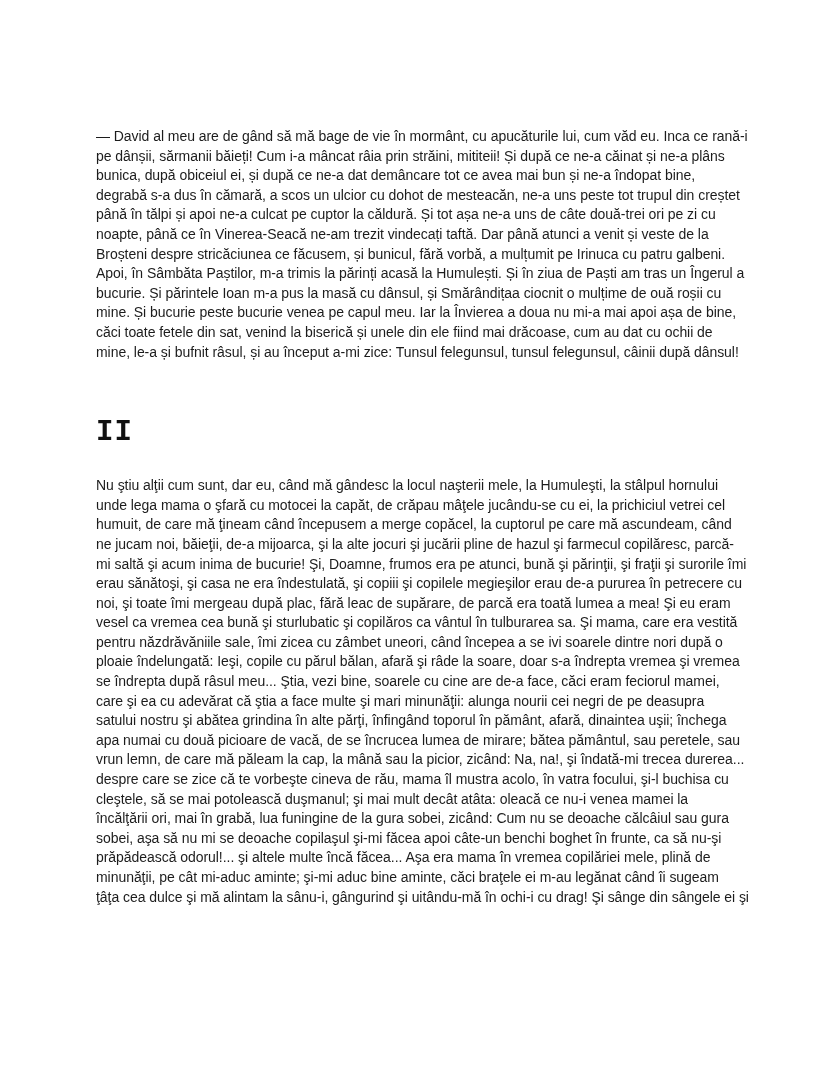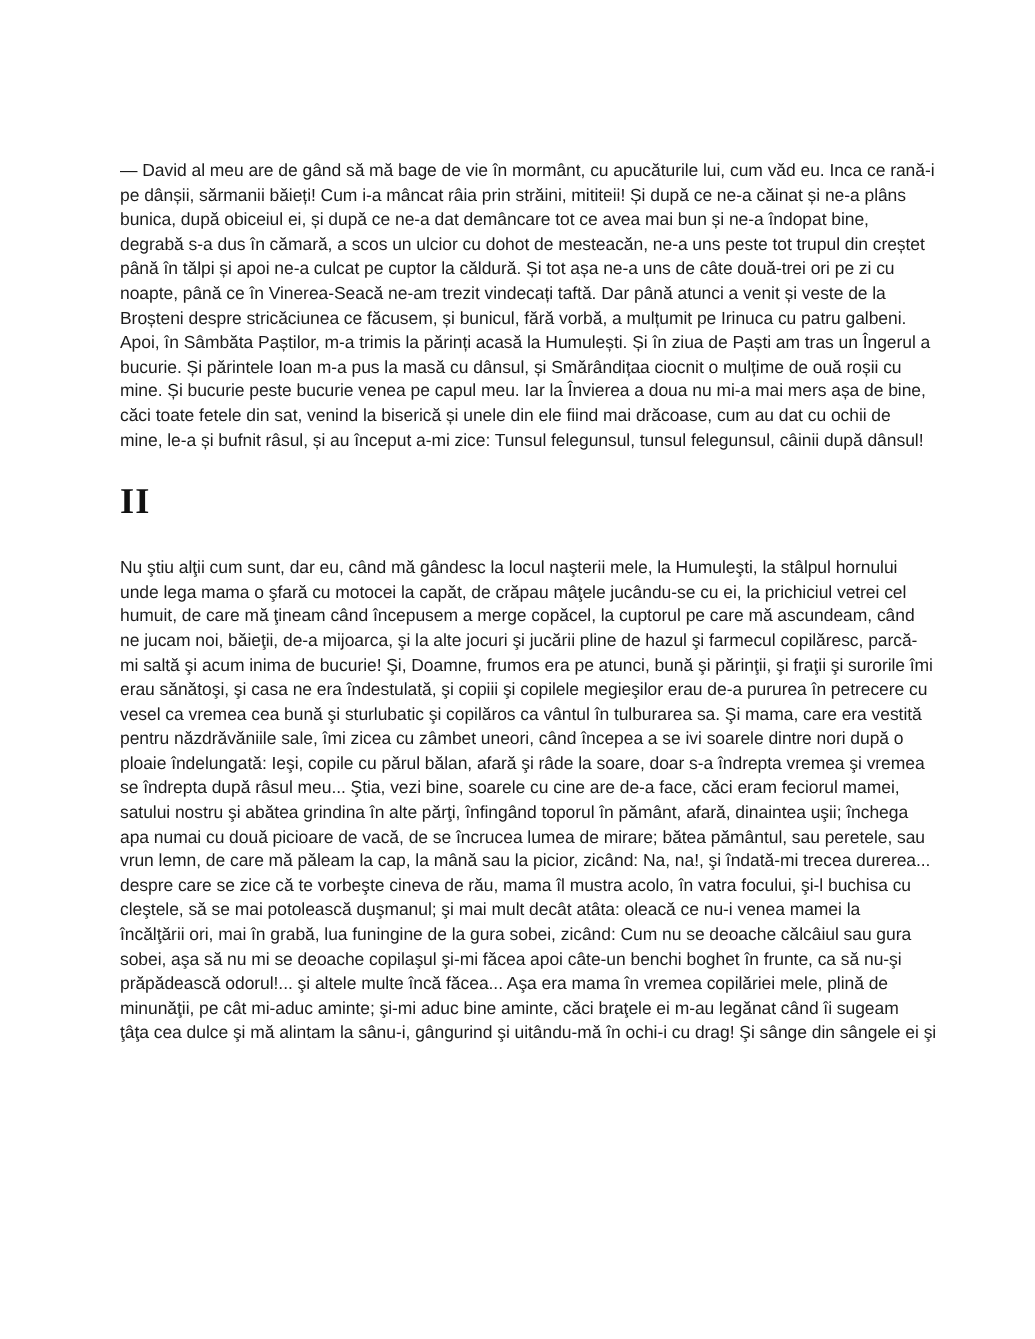--- a/index.html
+++ b/index.html
@@ -6,58 +6,60 @@
     body { width: 828px; height: 1071px; position: relative; overflow: hidden; }
     .page {
       position: absolute; left: 96px; top: 127px; width: 650px;
       font-family: "Liberation Sans", sans-serif; color: #1c1c1c;
     }
     .line {
       font-size: 14px; line-height: 19.6px; height: 19.6px;
       white-space: nowrap; letter-spacing: -0.05px;
     }
     .heading {
-      font-family: Liberation Serif, serif;
+      font-family: Liberation Mono, monospace;
       font-weight: bold; font-size: 29px; line-height: 34px;
-      margin-top: 22px; margin-bottom: 26px; color: #111;
+      margin-top: 54px; margin-bottom: 26px; color: #111;
       letter-spacing: 1px;
     }
   </style>
 </head>
 <body>
 
 <div class="page">
   <div>
     <div class="line">— David al meu are de gând să mă bage de vie în mormânt, cu apucăturile lui, cum văd eu. Inca ce rană-i</div>
     <div class="line">pe dânșii, sărmanii băieți! Cum i-a mâncat râia prin străini, mititeii! Și după ce ne-a căinat și ne-a plâns</div>
     <div class="line">bunica, după obiceiul ei, și după ce ne-a dat demâncare tot ce avea mai bun și ne-a îndopat bine,</div>
     <div class="line">degrabă s-a dus în cămară, a scos un ulcior cu dohot de mesteacăn, ne-a uns peste tot trupul din creștet</div>
     <div class="line">până în tălpi și apoi ne-a culcat pe cuptor la căldură. Și tot așa ne-a uns de câte două-trei ori pe zi cu</div>
     <div class="line">noapte, până ce în Vinerea-Seacă ne-am trezit vindecați taftă. Dar până atunci a venit și veste de la</div>
     <div class="line">Broșteni despre stricăciunea ce făcusem, și bunicul, fără vorbă, a mulțumit pe Irinuca cu patru galbeni.</div>
     <div class="line">Apoi, în Sâmbăta Paștilor, m-a trimis la părinți acasă la Humulești. Și în ziua de Paști am tras un Îngerul a</div>
     <div class="line">bucurie. Și părintele Ioan m-a pus la masă cu dânsul, și Smărândițaa ciocnit o mulțime de ouă roșii cu</div>
-    <div class="line">mine. Și bucurie peste bucurie venea pe capul meu. Iar la Învierea a doua nu mi-a mai mers așa de bine,</div>
+    <div class="line">mine. Și bucurie peste bucurie venea pe capul meu. Iar la Învierea a doua nu mi-a mai apoi așa de bine,</div>
     <div class="line">căci toate fetele din sat, venind la biserică și unele din ele fiind mai drăcoase, cum au dat cu ochii de</div>
     <div class="line">mine, le-a și bufnit râsul, și au început a-mi zice: Tunsul felegunsul, tunsul felegunsul, câinii după dânsul!</div>
   </div>
 
   <div class="heading">II</div>
 
   <div>
     <div class="line">Nu ştiu alţii cum sunt, dar eu, când mă gândesc la locul naşterii mele, la Humuleşti, la stâlpul hornului</div>
     <div class="line">unde lega mama o şfară cu motocei la capăt, de crăpau mâţele jucându-se cu ei, la prichiciul vetrei cel</div>
     <div class="line">humuit, de care mă ţineam când începusem a merge copăcel, la cuptorul pe care mă ascundeam, când</div>
     <div class="line">ne jucam noi, băieţii, de-a mijoarca, şi la alte jocuri şi jucării pline de hazul şi farmecul copilăresc, parcă-</div>
     <div class="line">mi saltă şi acum inima de bucurie! Şi, Doamne, frumos era pe atunci, bună şi părinţii, şi fraţii şi surorile îmi</div>
     <div class="line">erau sănătoşi, şi casa ne era îndestulată, şi copiii şi copilele megieşilor erau de-a pururea în petrecere cu</div>
+    <div class="line">noi, şi toate îmi mergeau după plac, fără leac de supărare, de parcă era toată lumea a mea! Şi eu eram</div>
     <div class="line">vesel ca vremea cea bună şi sturlubatic şi copilăros ca vântul în tulburarea sa. Şi mama, care era vestită</div>
     <div class="line">pentru năzdrăvăniile sale, îmi zicea cu zâmbet uneori, când începea a se ivi soarele dintre nori după o</div>
     <div class="line">ploaie îndelungată: Ieşi, copile cu părul bălan, afară şi râde la soare, doar s-a îndrepta vremea şi vremea</div>
     <div class="line">se îndrepta după râsul meu... Ştia, vezi bine, soarele cu cine are de-a face, căci eram feciorul mamei,</div>
+    <div class="line">care şi ea cu adevărat că ştia a face multe şi mari minunăţii: alunga nourii cei negri de pe deasupra</div>
     <div class="line">satului nostru şi abătea grindina în alte părţi, înfingând toporul în pământ, afară, dinaintea uşii; închega</div>
     <div class="line">apa numai cu două picioare de vacă, de se încrucea lumea de mirare; bătea pământul, sau peretele, sau</div>
     <div class="line">vrun lemn, de care mă păleam la cap, la mână sau la picior, zicând: Na, na!, şi îndată-mi trecea durerea...</div>
     <div class="line">despre care se zice că te vorbeşte cineva de rău, mama îl mustra acolo, în vatra focului, şi-l buchisa cu</div>
     <div class="line">cleştele, să se mai potolească duşmanul; şi mai mult decât atâta: oleacă ce nu-i venea mamei la</div>
     <div class="line">încălţării ori, mai în grabă, lua funingine de la gura sobei, zicând: Cum nu se deoache călcâiul sau gura</div>
     <div class="line">sobei, aşa să nu mi se deoache copilaşul şi-mi făcea apoi câte-un benchi boghet în frunte, ca să nu-şi</div>
     <div class="line">prăpădească odorul!... şi altele multe încă făcea... Aşa era mama în vremea copilăriei mele, plină de</div>
     <div class="line">minunăţii, pe cât mi-aduc aminte; şi-mi aduc bine aminte, căci braţele ei m-au legănat când îi sugeam</div>
     <div class="line">ţâţa cea dulce şi mă alintam la sânu-i, gângurind şi uitându-mă în ochi-i cu drag! Şi sânge din sângele ei şi</div>

